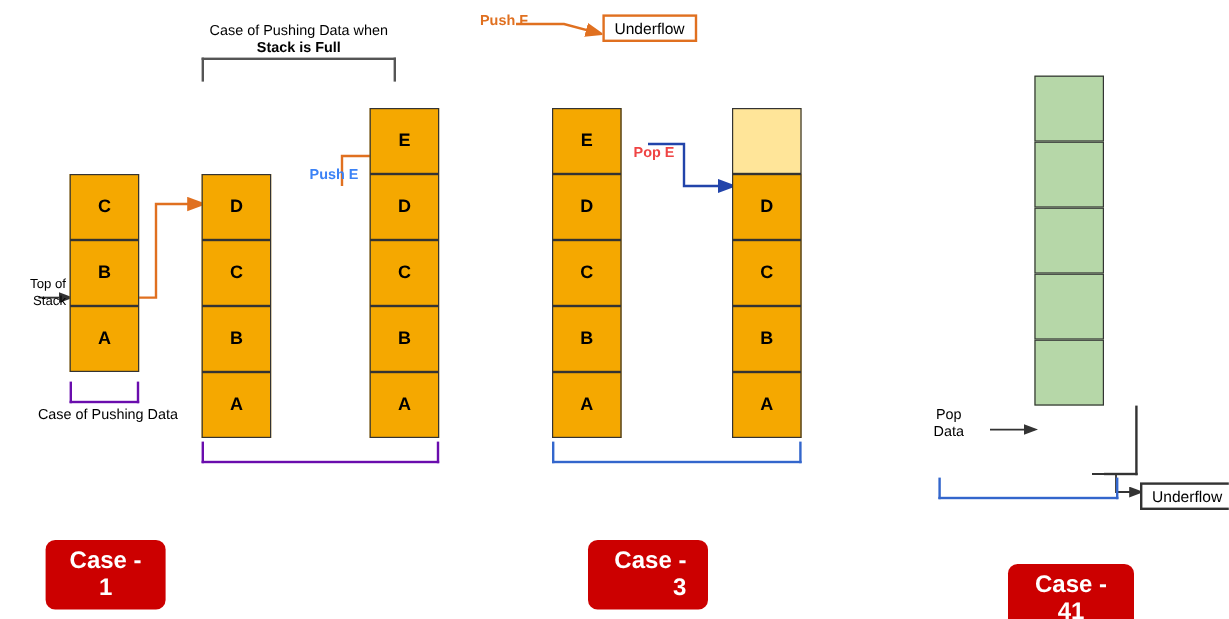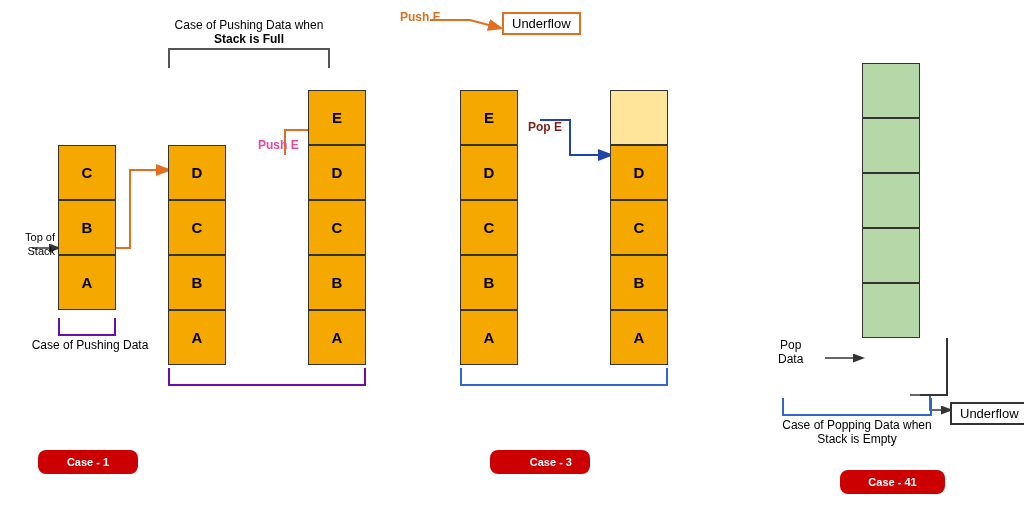--- a/index.html
+++ b/index.html
@@ -42,21 +42,21 @@
       display: flex;
       flex-direction: column;
     }
 
     
     .red-badge {
       background: #CC0000;
       color: #fff;
       border-radius: 8px;
       padding: 6px 18px;
-      font-size: 11px;
+      font-size: 20px;
       font-weight: bold;
       position: absolute;
       text-align: center;
     }
 
     
     .brace-bottom {
       position: absolute;
       border-left: 2px solid #6A0DAD;
       border-right: 2px solid #6A0DAD;
@@ -170,21 +170,21 @@
     Push D
   </div>
 
   <div class="stack-wrapper" style="left:168px; top:145px; width:58px;">
     <div class="stack-cell cell-orange" style="width:58px;height:55px;">D</div>
     <div class="stack-cell cell-orange" style="width:58px;height:55px;">C</div>
     <div class="stack-cell cell-orange" style="width:58px;height:55px;">B</div>
     <div class="stack-cell cell-orange" style="width:58px;height:55px;">A</div>
   </div>
 
-  <div style="position:absolute; left:258px; top:138px; font-size:12px; color:#ec4899; font-weight:bold;">
+  <div style="position:absolute; left:258px; top:138px; font-size:12px; color:#3b82f6; font-weight:bold;">
     Push E
   </div>
 
   <div class="stack-wrapper" style="left:308px; top:90px; width:58px;">
     <div class="stack-cell cell-orange" style="width:58px;height:55px;">E</div>
     <div class="stack-cell cell-orange" style="width:58px;height:55px;">D</div>
     <div class="stack-cell cell-orange" style="width:58px;height:55px;">C</div>
     <div class="stack-cell cell-orange" style="width:58px;height:55px;">B</div>
     <div class="stack-cell cell-orange" style="width:58px;height:55px;">A</div>
   </div>
@@ -200,21 +200,21 @@
   <div class="brace-bottom" style="left:168px; top:368px; width:198px; height:18px;"></div>
 
   <div class="stack-wrapper" style="left:460px; top:90px; width:58px;">
     <div class="stack-cell cell-orange" style="width:58px;height:55px;">E</div>
     <div class="stack-cell cell-orange" style="width:58px;height:55px;">D</div>
     <div class="stack-cell cell-orange" style="width:58px;height:55px;">C</div>
     <div class="stack-cell cell-orange" style="width:58px;height:55px;">B</div>
     <div class="stack-cell cell-orange" style="width:58px;height:55px;">A</div>
   </div>
 
-  <div style="position:absolute; left:528px; top:120px; font-size:12px; color:#7f1d1d; font-weight:bold;">
+  <div style="position:absolute; left:528px; top:120px; font-size:12px; color:#ef4444; font-weight:bold;">
     Pop E
   </div>
 
   <div class="stack-wrapper" style="left:610px; top:90px; width:58px;">
     <div class="stack-cell cell-yellow" style="width:58px;height:55px;"></div>
     <div class="stack-cell cell-orange" style="width:58px;height:55px;">D</div>
     <div class="stack-cell cell-orange" style="width:58px;height:55px;">C</div>
     <div class="stack-cell cell-orange" style="width:58px;height:55px;">B</div>
     <div class="stack-cell cell-orange" style="width:58px;height:55px;">A</div>
   </div>
@@ -237,20 +237,17 @@
   </div>
 
   <div style="position:absolute; left:920px; top:338px; width:28px; height:58px;
               border-right:2px solid #333; border-bottom:2px solid #333;"></div>
 
   <div class="underflow-box" style="left:950px; top:402px;">
     <span>Underflow</span>
   </div>
 
   <div class="brace-bottom-blue2" style="left:782px; top:398px; width:150px; height:18px; border-color:#3366CC;"></div>
-  <div style="position:absolute; left:776px; top:418px; width:162px; text-align:center; font-size:12px;">
-    Case of Popping Data when<br>Stack is Empty
-  </div>
   <div class="red-badge" style="left:840px; top:470px; width:105px;">
     Case - 41
   </div>
 
 </div>
 
 </body></html>

